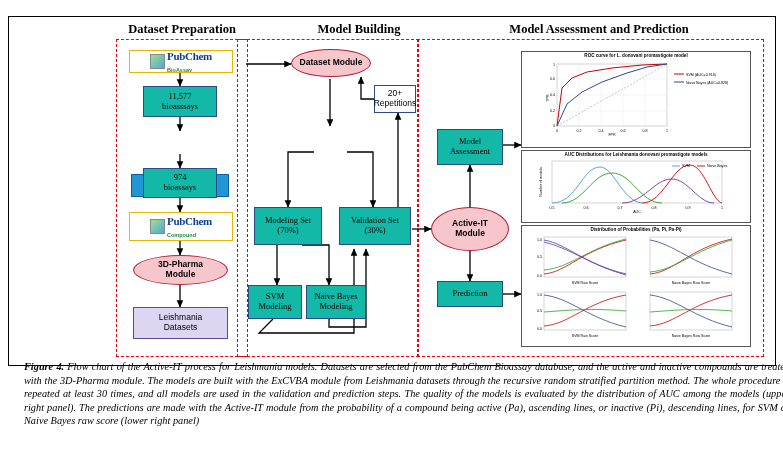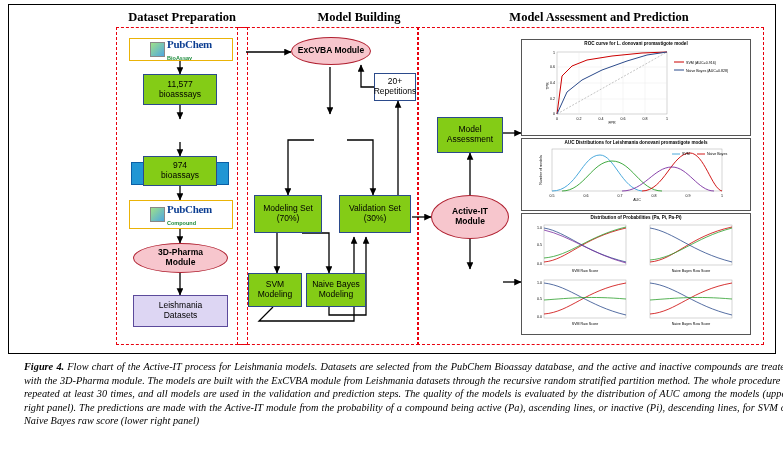--- a/index.html
+++ b/index.html
@@ -15,21 +15,21 @@
     overflow: hidden;
   }
   #page {
     position: relative;
     width: 783px;
     height: 450px;
   }
   .figure-area {
     position: absolute;
     left: 8px;
-    top: 4px;
+    top: 16px;
     width: 766px;
     height: 348px;
     border: 1px solid #000;
     background: #fff;
   }
   .col-title {
     position: absolute;
     font-family: "Liberation Serif", serif;
     font-weight: bold;
     font-size: 12.5px;
@@ -48,21 +48,22 @@
     align-items: center;
     justify-content: center;
     text-align: center;
     font-family: "Liberation Sans", sans-serif;
     font-size: 8.5px;
     line-height: 1.12;
     color: #000;
   }
   .rect {
     border: 1px solid #2b4a8b;
-    background: #84cc16;
+    background: #14b8a6;
+    font-family: Liberation Serif, serif;
   }
   .rect-lav {
     border: 1px solid #5b4a9b;
     background: #ddd6f3;
   }
   .rect-blue {
     border: 1px solid #0b5fa5;
     background: #2196d4;
     color: #ffffff;
     font-weight: bold;
@@ -246,21 +247,21 @@
         </span>
       </div>
     </div>
 
     <div class="node ellipse" style="left:124px; top:238px; width:95px; height:30px; white-space:pre-line;">3D-Pharma
 Module</div>
 
     <div class="node rect-lav" style="left:124px; top:290px; width:95px; height:32px; white-space:pre-line;">Leishmania
 Datasets</div>
 
-    <div class="node ellipse" style="left:282px; top:32px; width:80px; height:28px;">ExCVBA Module</div>
+    <div class="node ellipse" style="left:282px; top:32px; width:80px; height:28px;">Dataset Module</div>
 
     <div class="node white-node" style="left:365px; top:68px; width:42px; height:28px; white-space:pre-line;">20+
 Repetitions</div>
 
 
     <div class="node rect" style="left:245px; top:190px; width:68px; height:38px; white-space:pre-line;">Modeling Set
 (70%)</div>
 
     <div class="node rect" style="left:330px; top:190px; width:72px; height:38px; white-space:pre-line;">Validation Set
 (30%)</div>
@@ -270,20 +271,21 @@
 
     <div class="node rect" style="left:297px; top:268px; width:60px; height:34px; white-space:pre-line;">Naive Bayes
 Modeling</div>
 
     <div class="node rect" style="left:428px; top:112px; width:66px; height:36px; white-space:pre-line;">Model
 Assessment</div>
 
     <div class="node ellipse" style="left:422px; top:190px; width:78px; height:44px; white-space:pre-line;">Active-IT
 Module</div>
 
+    <div class="node rect" style="left:428px; top:264px; width:66px; height:26px;">Prediction</div>
 
     <div class="panel" style="left:512px; top:34px; width:230px; height:97px;">
       <div class="panel-title">ROC curve for L. donovani promastigote model</div>
       <svg viewBox="0 0 230 86" style="width:230px;height:86px;">
         <rect x="35" y="6" width="110" height="62" fill="#fff" stroke="#aaa" stroke-width="0.5"></rect>
         <g stroke="#e4e4e4" stroke-width="0.4">
           <line x1="57" y1="6" x2="57" y2="68"></line>
             <line x1="79" y1="6" x2="79" y2="68"></line>
           <line x1="101" y1="6" x2="101" y2="68"></line>
             <line x1="123" y1="6" x2="123" y2="68"></line>

